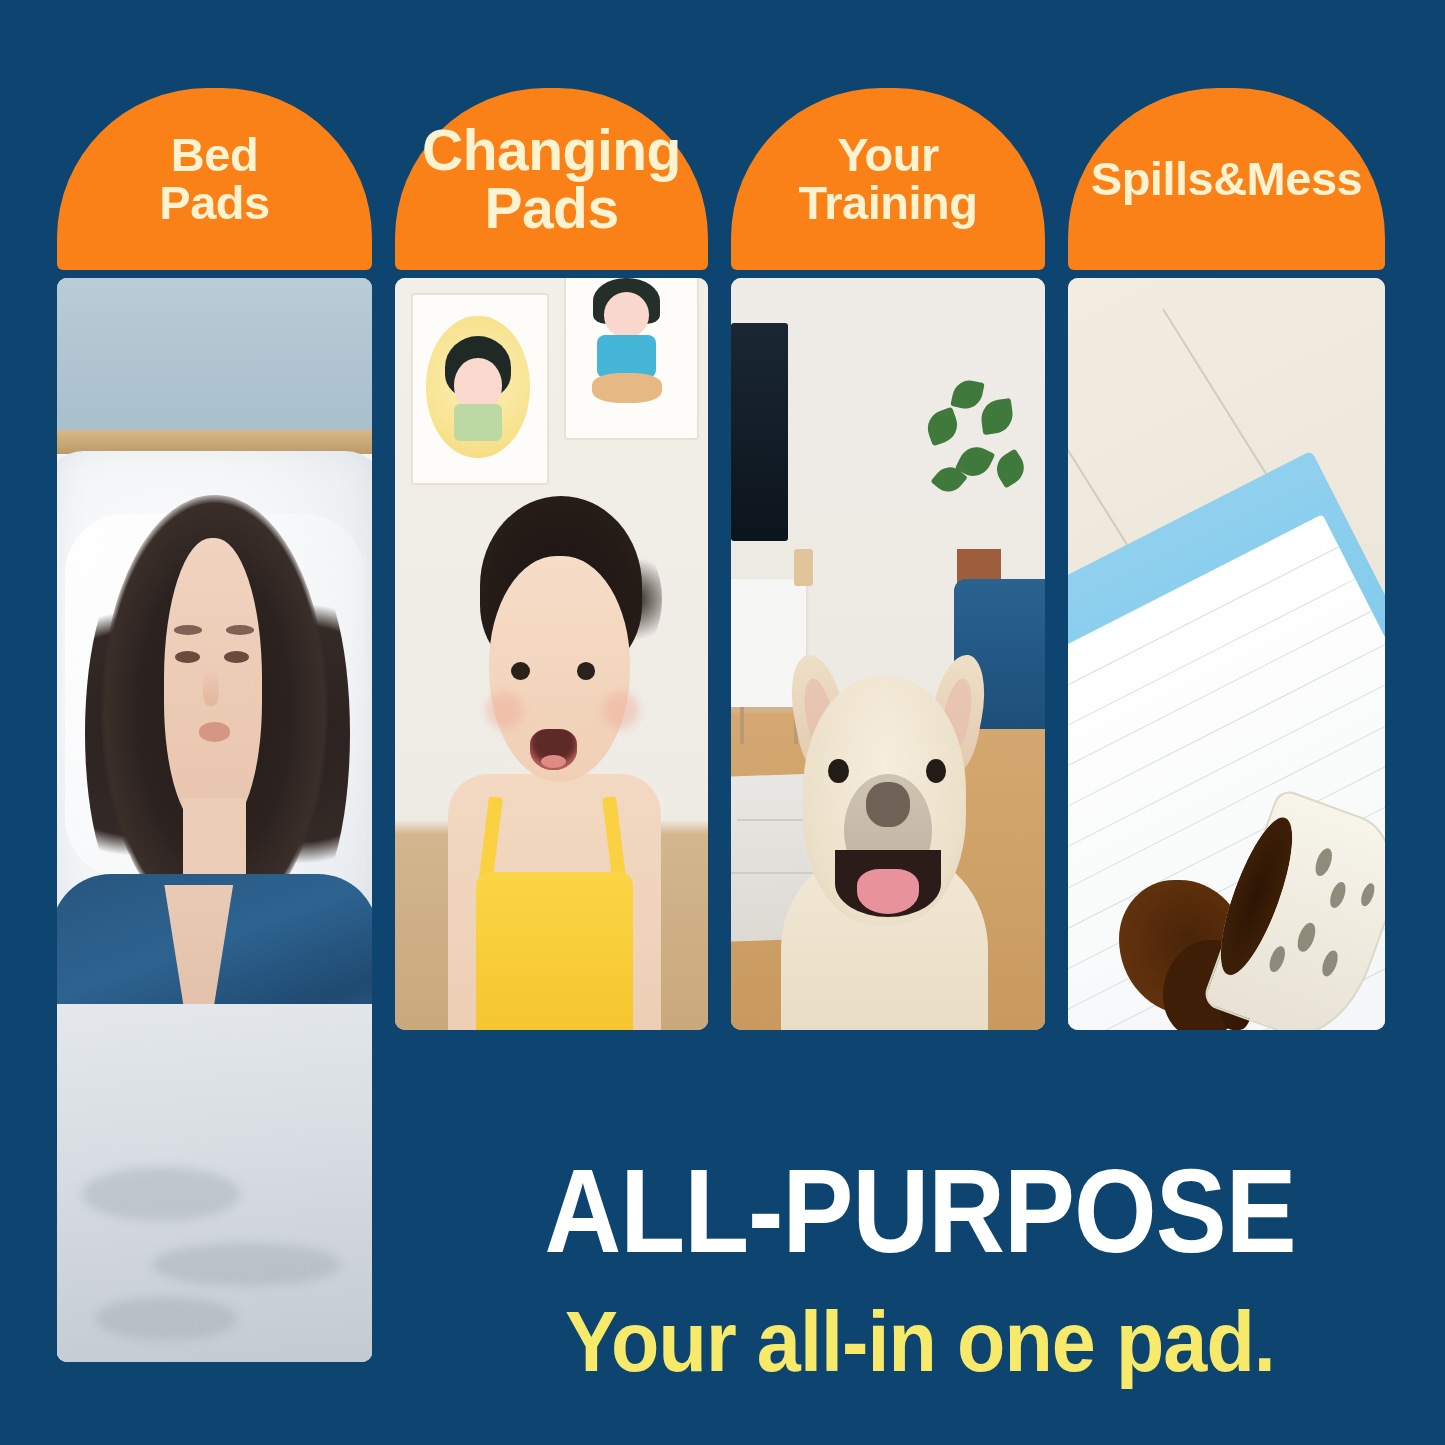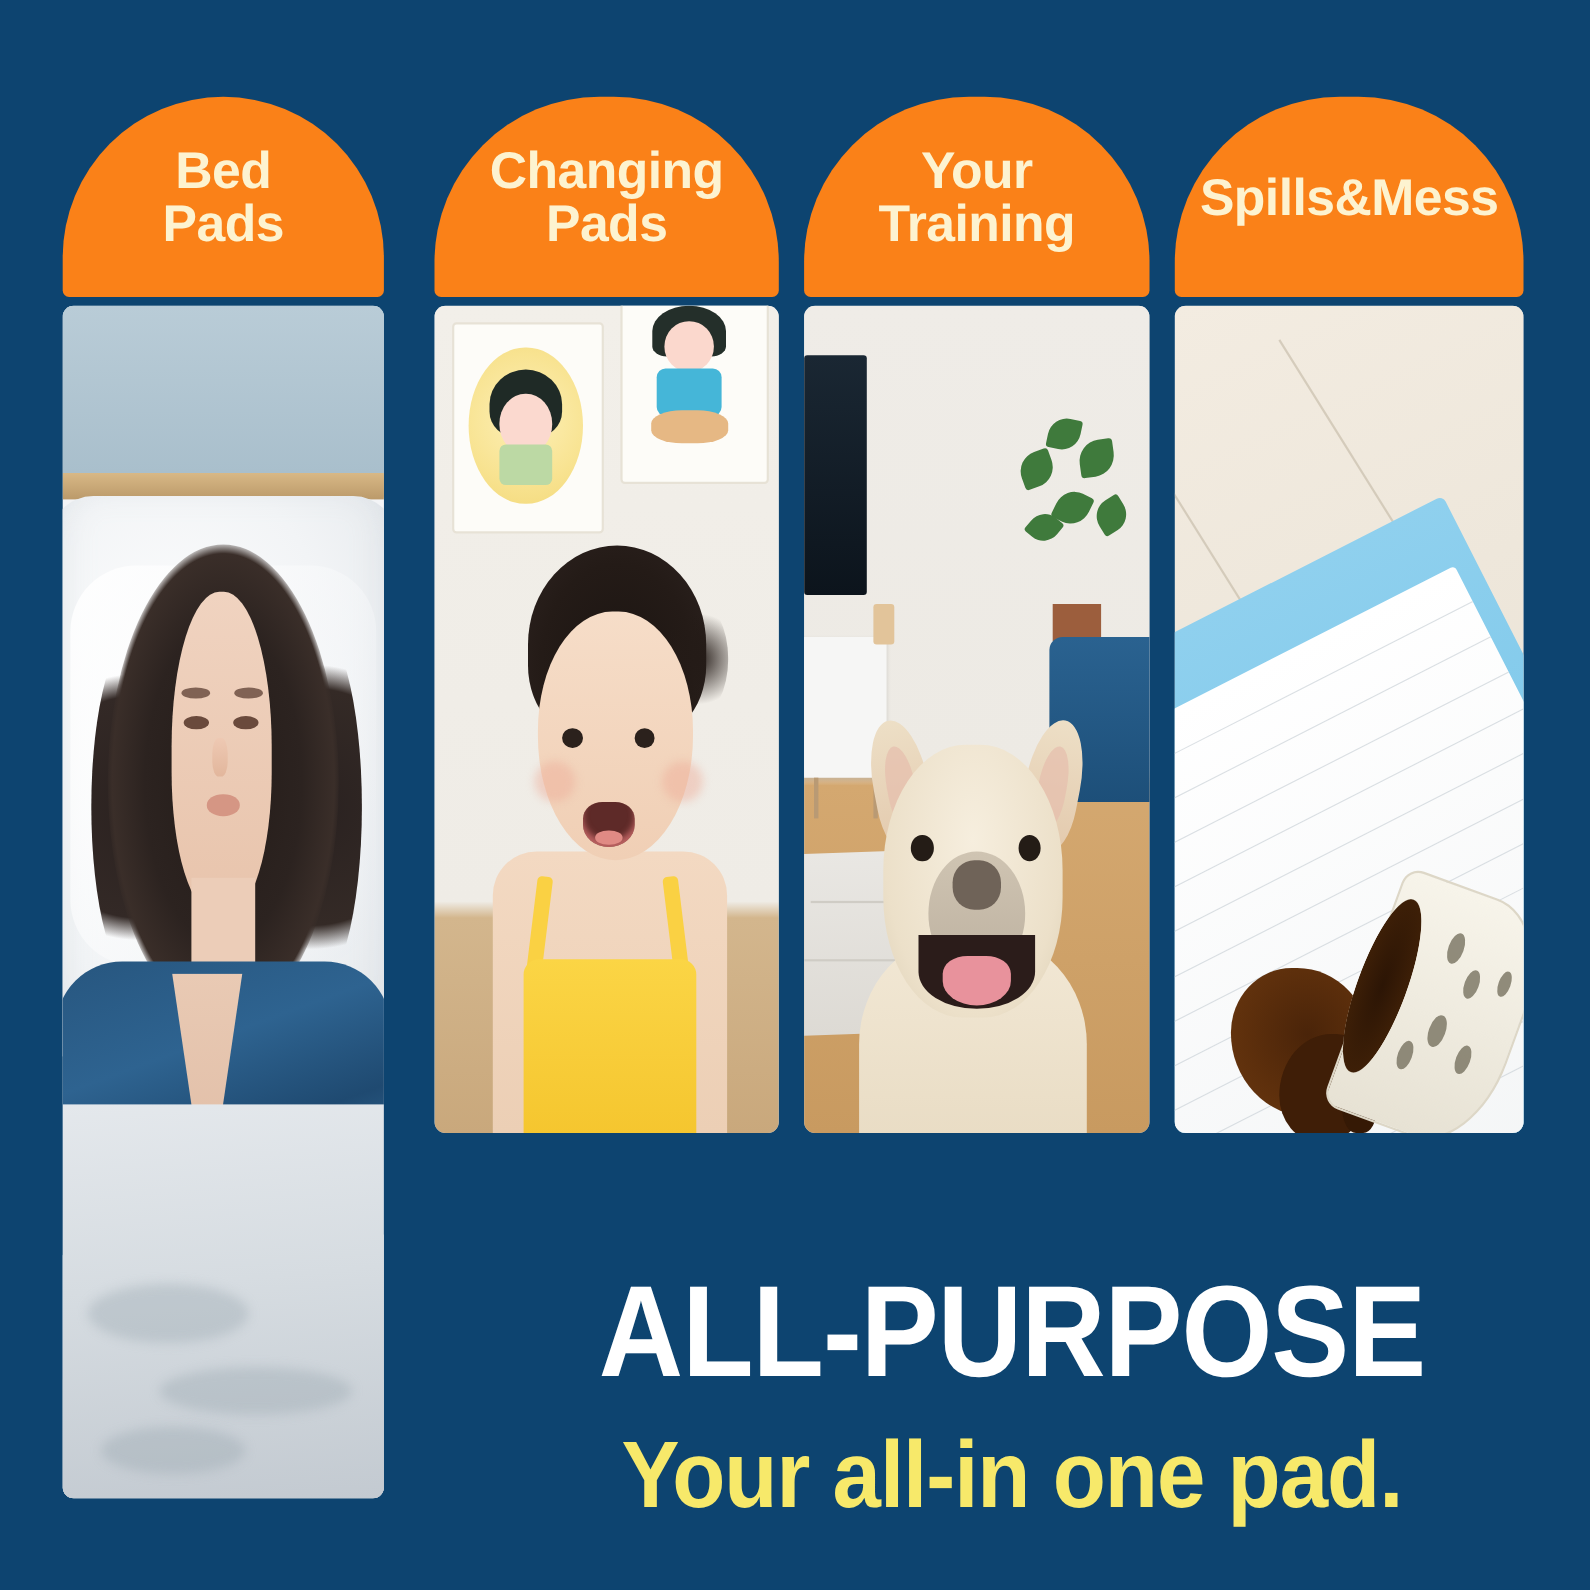--- a/index.html
+++ b/index.html
@@ -32,27 +32,27 @@
     box-sizing:border-box;
   }
   .panel-photo{
     position:relative;
     overflow:hidden;
     border-radius:10px;
     background:#cfd6db;
   }
 
   
-  #panel-0{left:57px;  top:88px; width:292px;}
+  #panel-0{left:57px;  top:88px; width:315px;}
   #panel-1{left:395px; top:88px; width:313px;}
   #panel-2{left:731px; top:88px; width:314px;}
   #panel-3{left:1068px;top:88px; width:317px;}
 
   #panel-0 .panel-header{height:182px;font-size:47px;}
-  #panel-1 .panel-header{height:182px;font-size:47px;}
+  #panel-1 .panel-header{height:182px;font-size:57px;}
   #panel-2 .panel-header{height:182px;font-size:47px;}
   #panel-3 .panel-header{height:182px;font-size:47px;}
 
   
   #panel-1 .panel-header .hdr-text{width:330px;}
   #panel-3 .panel-header .hdr-text{width:330px;text-align:center;}
 
   .hdr-text{display:block;}
 
   #panel-0 .panel-photo{height:1084px;}

